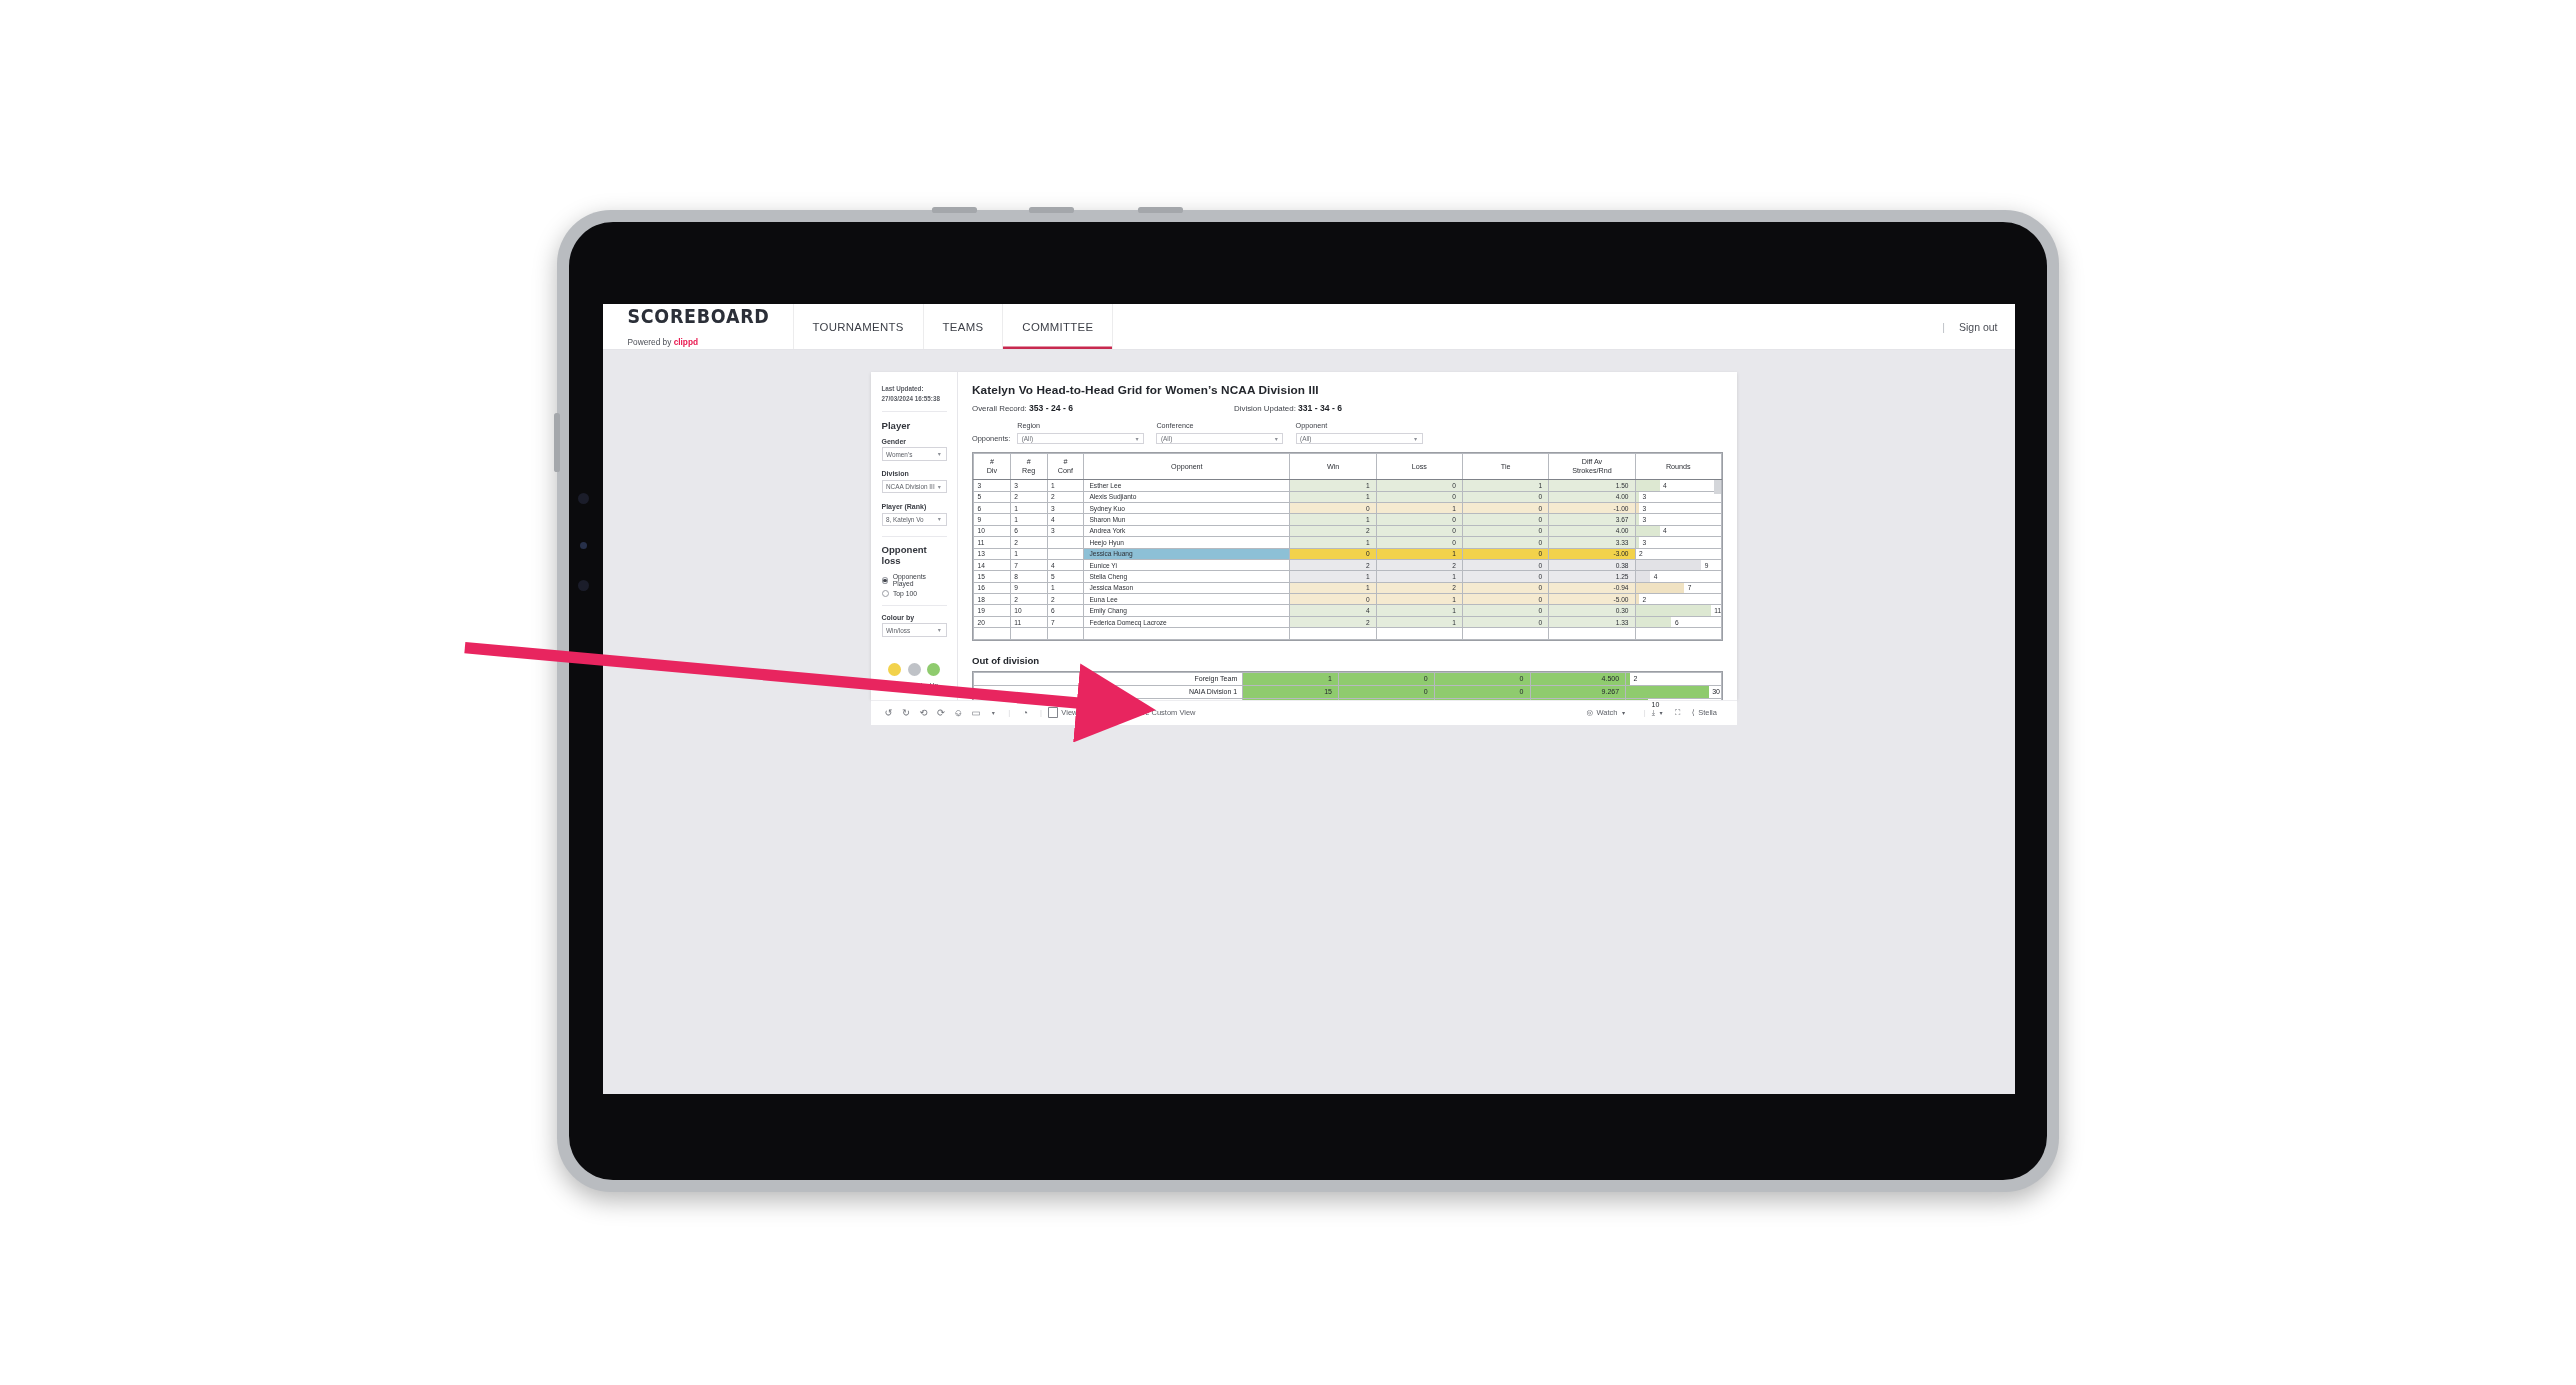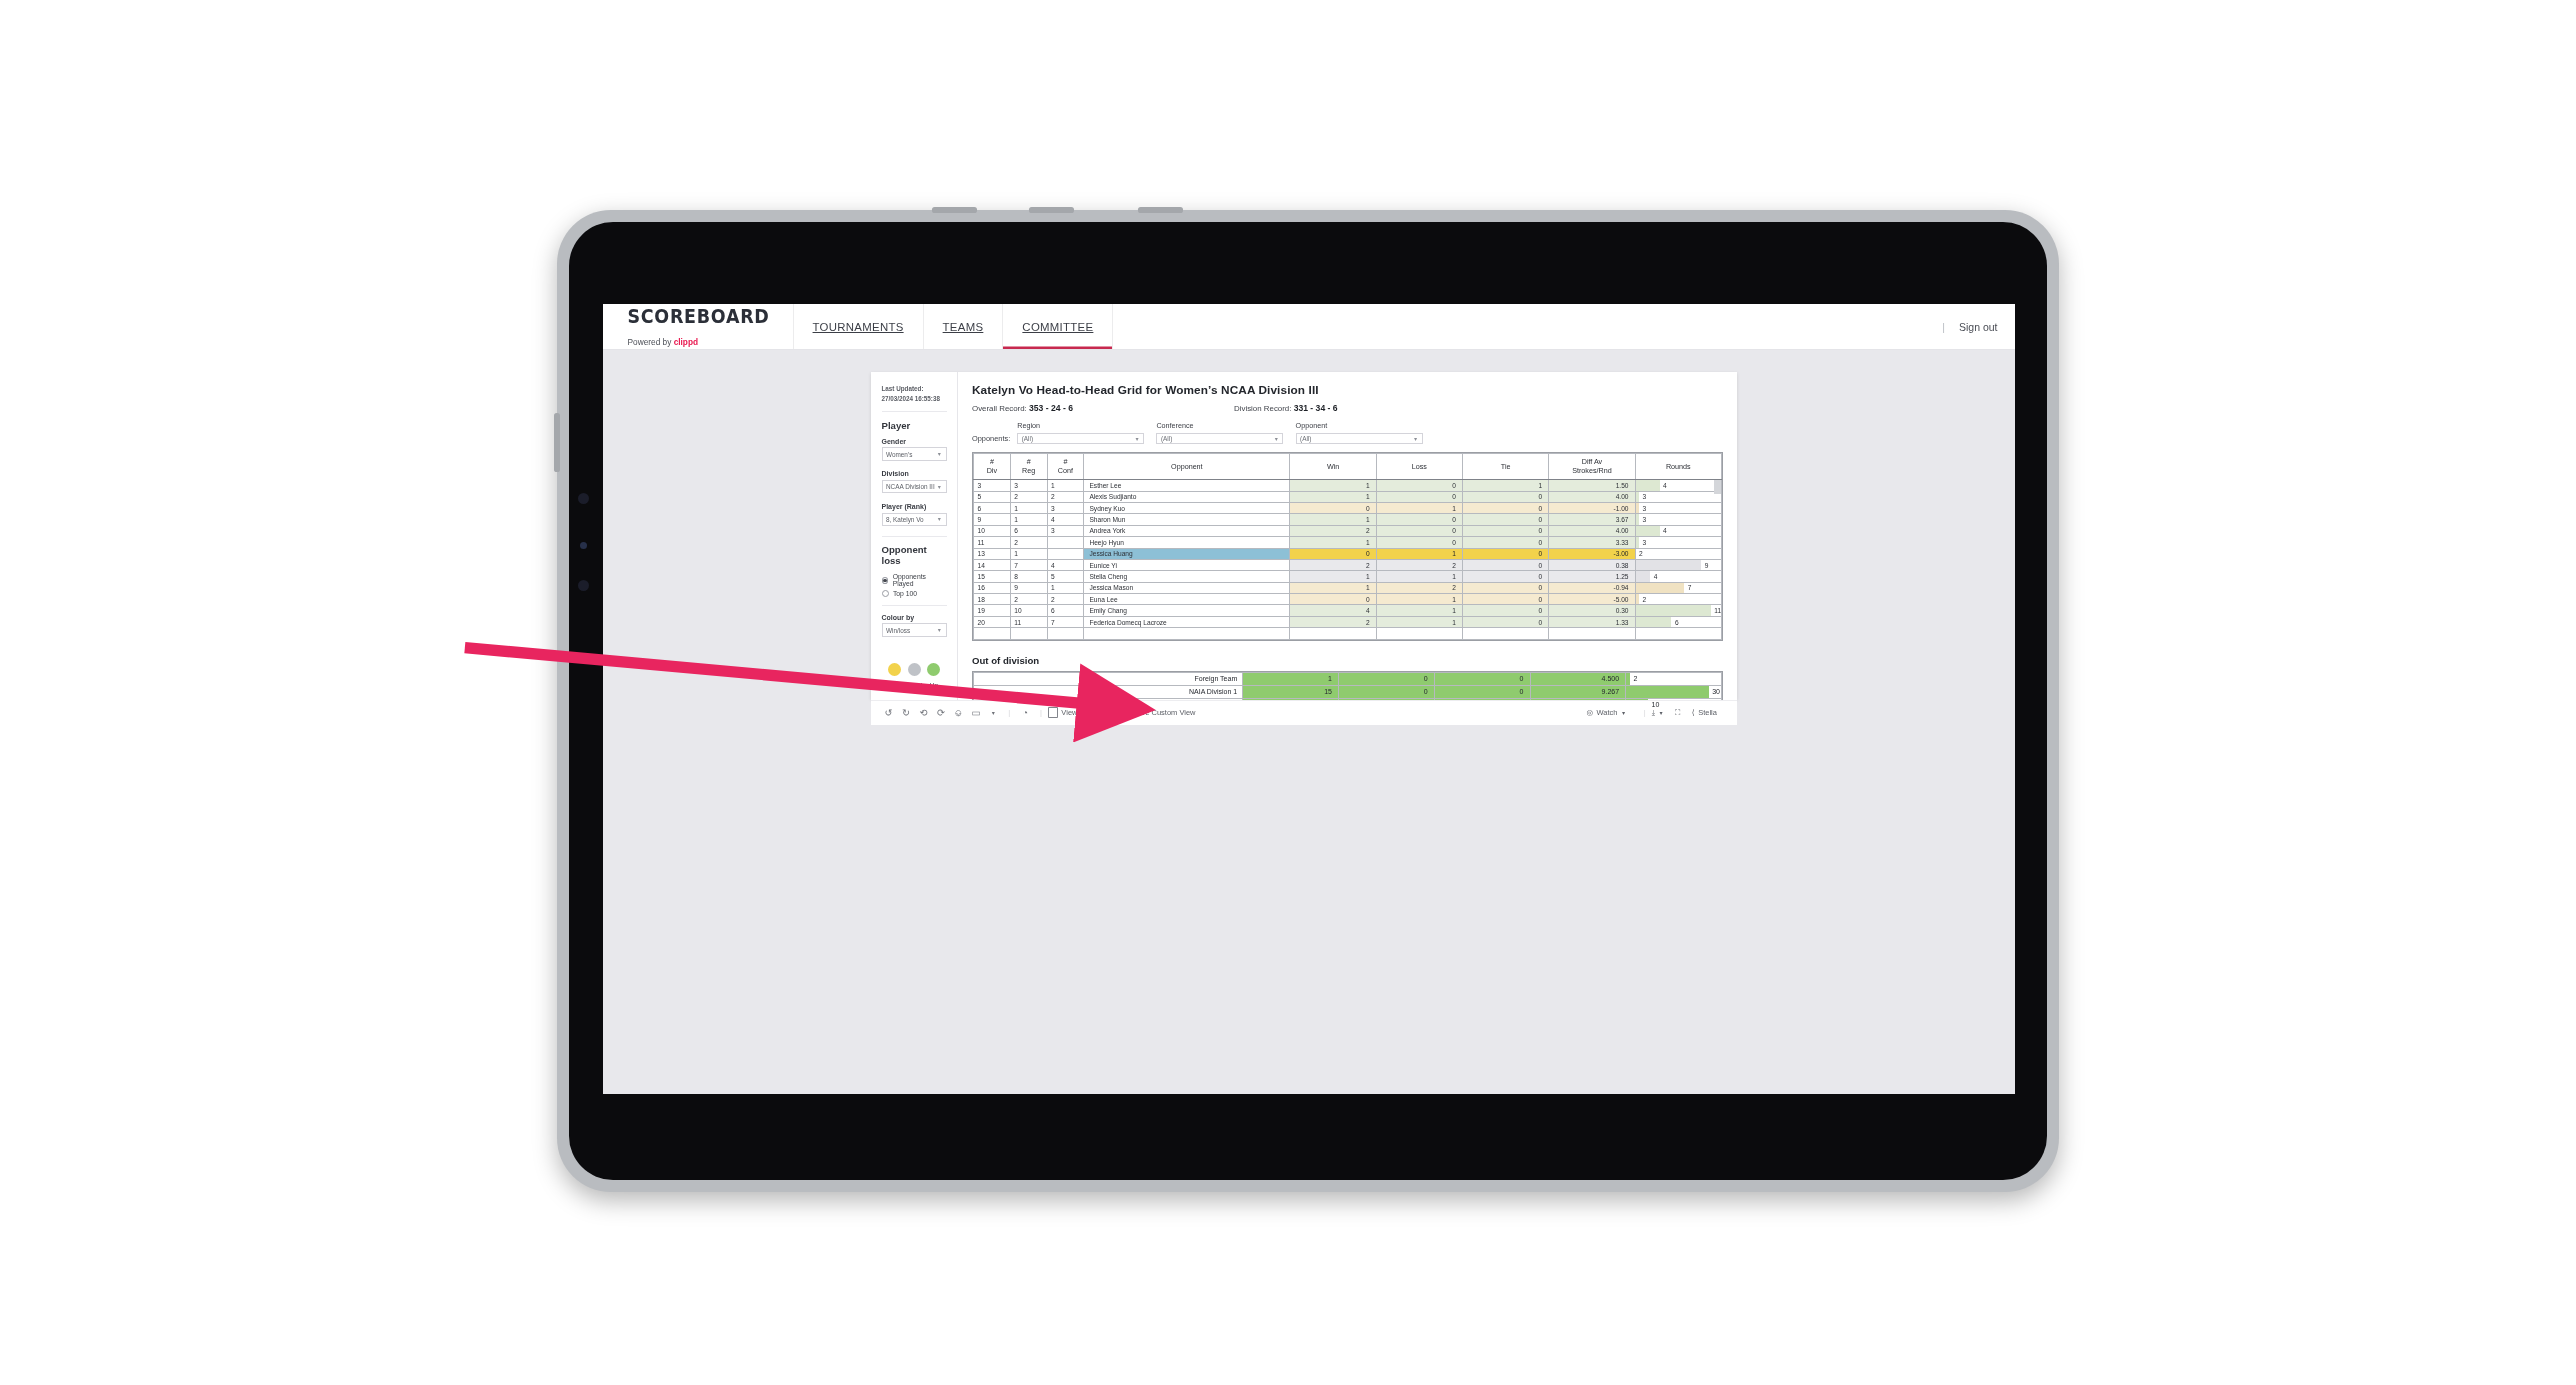--- a/index.html
+++ b/index.html
@@ -99,21 +99,20 @@
 
   .navtabs { display: flex; align-items: stretch; }
   .navtab {
     display: flex; align-items: center;
     padding: 12px 19px;
     font-size: 11.4px;
     color: #3b3e46;
     letter-spacing: 0.3px;
     border-right: 0.9px solid #ececed;
     cursor: pointer;
-    text-decoration: underline;
   }
   .navtab.active { box-shadow: inset 0 -2.6px 0 #c7294f; }
 
   .signout {
     position: absolute;
     right: 17.5px; top: 0; bottom: 0;
     display: flex; align-items: center; gap: 14px;
     font-size: 10.5px; color: #4a4d55;
   }
   .sep-v { color: #b9bcc2; }
@@ -378,21 +377,21 @@
         </div>
 
         <div class="main">
           <div class="title">Katelyn Vo Head-to-Head Grid for Women’s NCAA Division III</div>
 
           <div class="records">
             <div class="r1">
               <span>Overall Record: </span><b>353 -  24 - 6</b>
             </div>
             <div>
-              <span>Division Record: </span><b>331 -  34 - 6</b>
+              <span>Division Updated: </span><b>331 -  34 - 6</b>
             </div>
           </div>
 
           <div class="filters">
             <div class="flabel">Opponents:</div>
             <div class="fgroup">
               <div class="fl">Region</div>
               <div class="fsel">
                 <span>(All)</span>
                 <span class="caret">▼</span>

